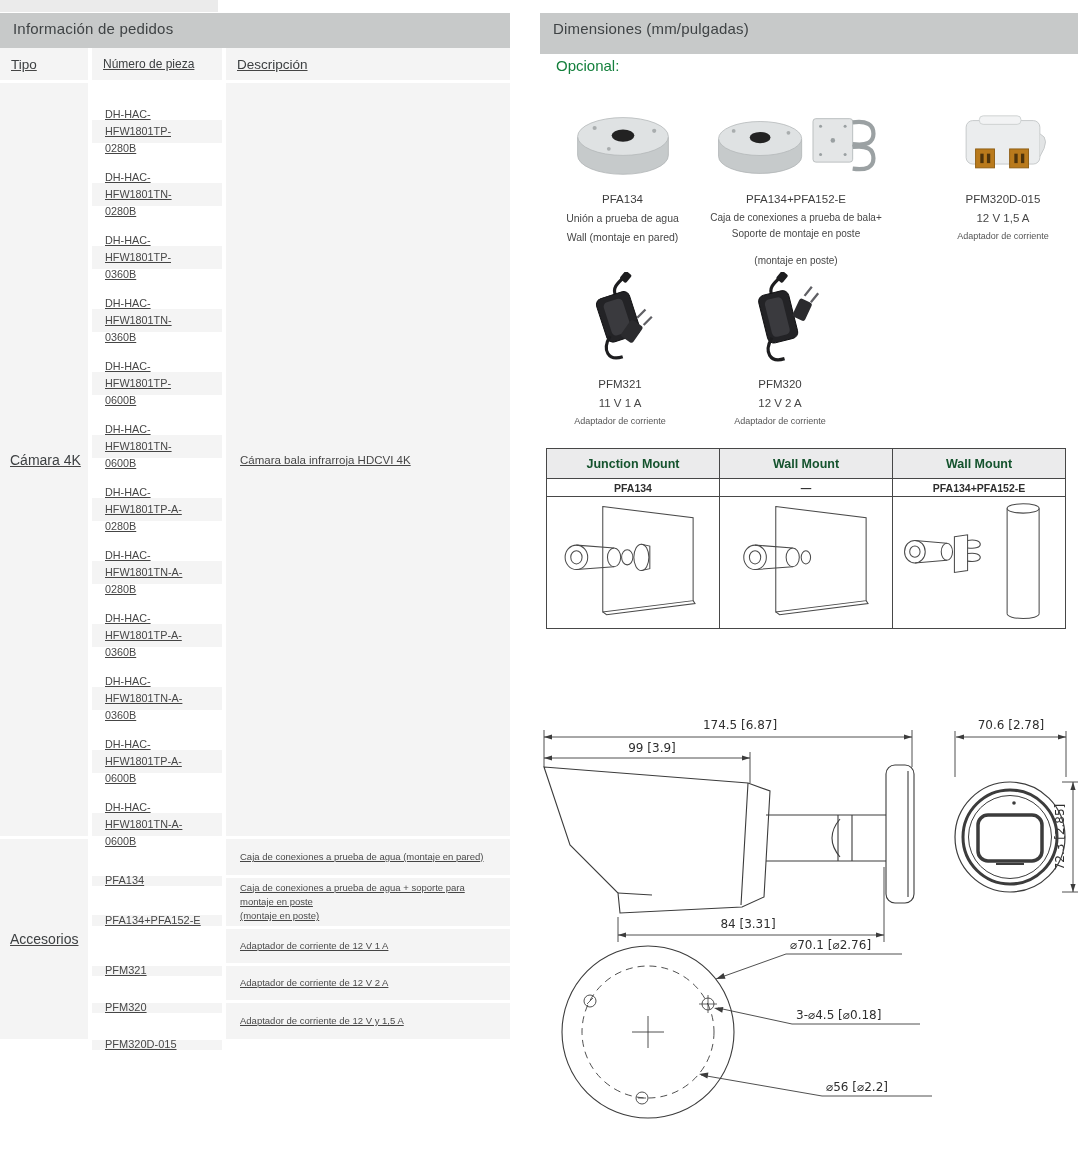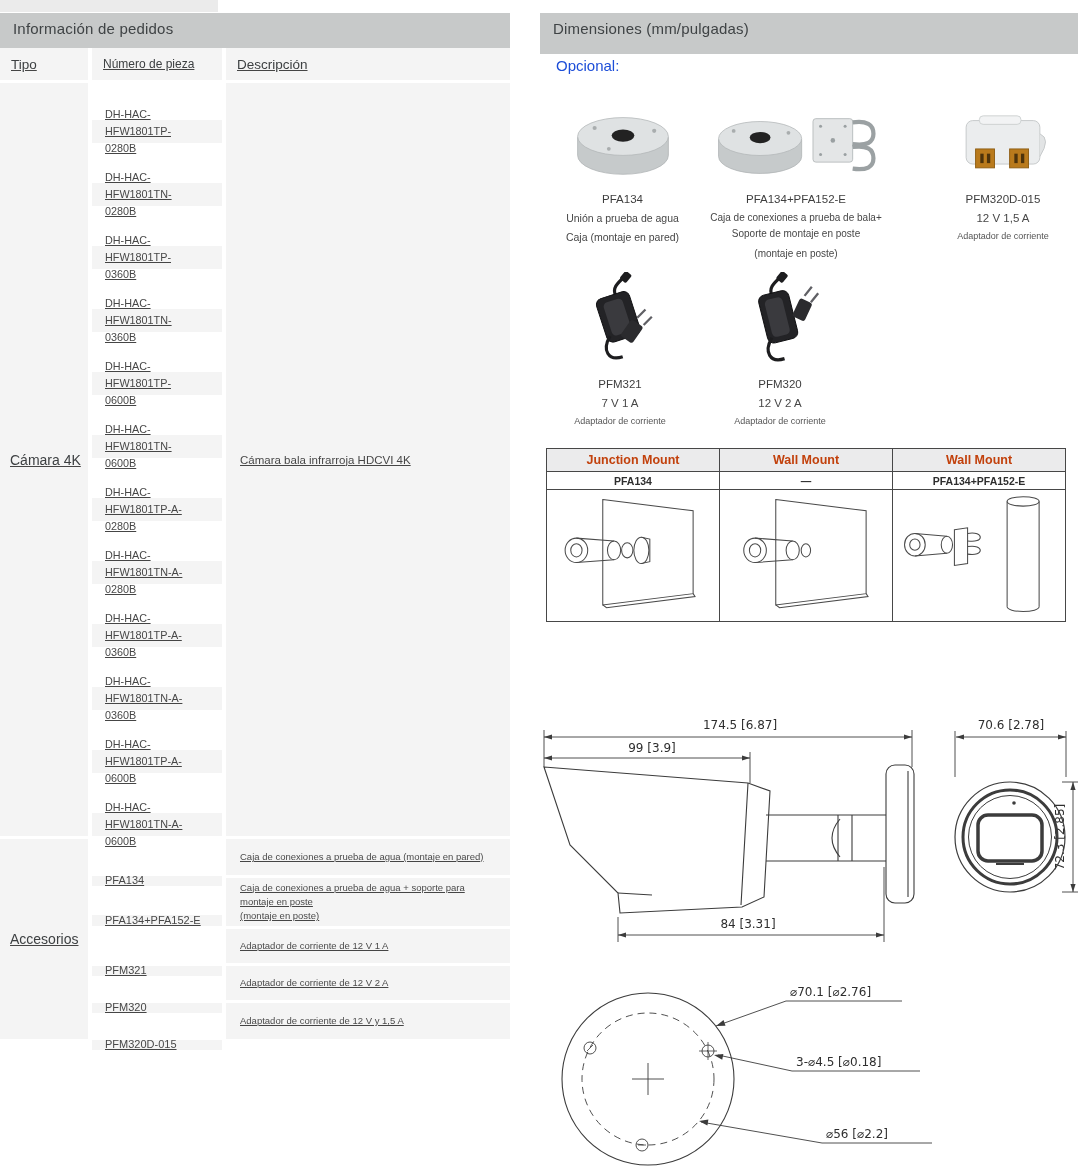--- a/index.html
+++ b/index.html
@@ -25,37 +25,37 @@
   .hcell.small { font-size:12px; }
   .tcell { font-size:14px; color:#3d4042; padding-left:10px; }
   .pcell { font-size:10.8px; line-height:1.55; padding:5px 0 5px 13px; white-space:pre-line; color:#474747;margin-top:37px; }
   .dcell-main { font-size:11.5px; padding-left:14px; color:#474747; }
   .dcell { font-size:9.5px; padding:4px 10px 4px 14px; white-space:pre-line; color:#4a4a4a; line-height:1.5; }
   .pcell.one { font-size:11px; }
 
   
   .col-right { position:absolute; left:540px; top:0; width:538px; height:1167px; }
   .col-right .bar { position:absolute; left:0; top:13px; width:538px; }
-  .opcional { position:absolute; left:16px; top:57px; font-size:15px; color:#1d4ed8; }
+  .opcional { position:absolute; left:16px; top:57px; font-size:15px; color:#15803d; }
 
   .acc-item { position:absolute; text-align:center; }
   .acc-img { display:flex; align-items:flex-end; justify-content:center; height:88px; margin-bottom:10px; }
   .acc-name { font-size:11.5px; color:#3e3e3e; margin-bottom:7px; }
   .acc-line { font-size:10.5px; color:#474747; margin-bottom:7px; }
   .acc-line.tiny { font-size:9px; color:#555; }
 
   .mount-table { position:absolute; left:6px; top:448px; width:520px; border-collapse:collapse; }
   .mount-table th, .mount-table td { border:1.5px solid #474747; text-align:center; }
-  .mount-table th { background:#ebebec; font-size:12.5px; color:#c2410c; height:23px; font-weight:bold; }
+  .mount-table th { background:#ebebec; font-size:12.5px; color:#14532d; height:30px; font-weight:bold; }
   .mount-table td.model { font-size:10.5px; font-weight:bold; height:18px; color:#2e2e2e; }
   .mount-table td.pic { height:132px; background:#fff; }
 
   .dim-bar { position:absolute; left:0; top:665px; width:538px; }
   .dims-row { position:absolute; left:0; top:715px; }
-  .base-row { position:absolute; left:0; top:985px; }
+  .base-row { position:absolute; left:0; top:938px; }
 
   svg { display:block; }
   .line-draw { stroke:#4a4a4a; fill:none; stroke-width:1.1; }
   .dim-text { font:12px "DejaVu Sans", sans-serif; fill:#2e2e2e; }
   .dim-stroke { stroke:#3c3c3c; stroke-width:0.9; fill:none; }
   .dim-fill { fill:#3c3c3c; stroke:none; }
 </style>
 </head>
 <body>
 
@@ -143,21 +143,21 @@
           <path d="M7,31 L7,50 A48,20 0 0 0 103,50 L103,31 Z" fill="#c6cacb" stroke="#aeb2b3" stroke-width="0.8"></path>
           <ellipse cx="55" cy="30" rx="48" ry="20" fill="#dfe2e3" stroke="#b2b6b7" stroke-width="0.8"></ellipse>
           <ellipse cx="55" cy="29" rx="12" ry="6.5" fill="#222"></ellipse>
           <circle cx="25" cy="21" r="2.2" fill="#a9adae"></circle>
           <circle cx="88" cy="24" r="2.2" fill="#a9adae"></circle>
           <circle cx="40" cy="43" r="2" fill="#a9adae"></circle>
         </svg>
       </div>
       <div class="acc-name">PFA134</div>
       <div class="acc-line">Unión a prueba de agua</div>
-      <div class="acc-line">Caja (montaje en pared)</div>
+      <div class="acc-line">Wall (montaje en pared)</div>
     </div>
 
     <div class="acc-item" style="left:142px; top:95px; width:228px;">
       <div class="acc-img">
         <svg width="170" height="72" viewBox="0 0 180 76">
           <path d="M8,30 L8,48 A44,18 0 0 0 96,48 L96,30 Z" fill="#c6cacb" stroke="#aeb2b3" stroke-width="0.8"></path>
           <ellipse cx="52" cy="29" rx="44" ry="18" fill="#dfe2e3" stroke="#b2b6b7" stroke-width="0.8"></ellipse>
           <ellipse cx="52" cy="28" rx="11" ry="6" fill="#222"></ellipse>
           <circle cx="24" cy="21" r="2" fill="#a9adae"></circle>
           <circle cx="82" cy="23" r="2" fill="#a9adae"></circle>
@@ -166,21 +166,21 @@
             <circle cx="142" cy="16" r="1.6" fill="#9aa0a2"></circle>
           <circle cx="116" cy="46" r="1.6" fill="#9aa0a2"></circle>
             <circle cx="142" cy="46" r="1.6" fill="#9aa0a2"></circle>
           <circle cx="129" cy="31" r="2.4" fill="#9aa0a2"></circle>
           <path d="M150,12 q22,-3 22,12 q0,14 -22,11" fill="none" stroke="#9ba1a3" stroke-width="4.5"></path>
           <path d="M150,38 q22,-3 22,12 q0,14 -22,11" fill="none" stroke="#9ba1a3" stroke-width="4.5"></path>
         </svg>
       </div>
       <div class="acc-name">PFA134+PFA152-E</div>
       <div class="acc-line" style="font-size:10px;margin-bottom:5px">Caja de conexiones a prueba de bala+</div>
-      <div class="acc-line" style="font-size:10px;margin-bottom:9px">Soporte de montaje en poste</div>
+      <div class="acc-line" style="font-size:10px;margin-bottom:16px">Soporte de montaje en poste</div>
       <div class="acc-line" style="font-size:10px">(montaje en poste)</div>
     </div>
 
     <div class="acc-item" style="left:388px; top:95px; width:150px;">
       <div class="acc-img">
         <svg width="104" height="70" viewBox="0 0 110 74">
           <rect x="16" y="8" width="78" height="46" rx="7" fill="#ebedee" stroke="#c5c8c9"></rect>
           <rect x="30" y="3" width="44" height="9" rx="4" fill="#f2f3f4" stroke="#cdd1d2"></rect>
           <path d="M94,22 q12,5 0,24" fill="#e2e4e5" stroke="#c5c8c9"></path>
           <rect x="26" y="38" width="20" height="20" fill="#b97a1c" stroke="#8f5e14"></rect>
@@ -202,21 +202,21 @@
           <path d="M62,3 C52,12 45,18 51,27" fill="none" stroke="#1d1d1f" stroke-width="3.5"></path>
           <rect x="57" y="0" width="9" height="11" rx="2" fill="#1d1d1f" transform="rotate(40 62 5)"></rect>
           <rect x="34" y="24" width="38" height="50" rx="7" fill="#232326" stroke="#0e0e10" transform="rotate(-18 53 49)"></rect>
           <rect x="41" y="30" width="22" height="38" rx="5" fill="#3a3a3e" transform="rotate(-18 53 49)"></rect>
           <path d="M44,70 C35,86 42,98 58,93" fill="none" stroke="#1d1d1f" stroke-width="3.5"></path>
           <rect x="60" y="54" width="16" height="22" rx="3" fill="#2b2b2e" transform="rotate(35 68 65)"></rect>
           <path d="M74,50 l9,-9 M81,58 l9,-9" stroke="#606065" stroke-width="2.5"></path>
         </svg>
       </div>
       <div class="acc-name">PFM321</div>
-      <div class="acc-line" style="font-size:11.5px">7 V 1 A</div>
+      <div class="acc-line" style="font-size:11.5px">11 V 1 A</div>
       <div class="acc-line tiny">Adaptador de corriente</div>
     </div>
 
     <div class="acc-item" style="left:160px; top:272px; width:160px;">
       <div class="acc-img" style="height:96px">
         <svg width="100" height="96" viewBox="0 0 110 105">
           <path d="M58,3 C48,12 41,18 47,27" fill="none" stroke="#1d1d1f" stroke-width="3.5"></path>
           <rect x="53" y="0" width="9" height="11" rx="2" fill="#1d1d1f" transform="rotate(40 58 5)"></rect>
           <rect x="36" y="22" width="34" height="54" rx="7" fill="#232326" stroke="#0e0e10" transform="rotate(-14 53 49)"></rect>
           <rect x="42" y="28" width="20" height="42" rx="5" fill="#3a3a3e" transform="rotate(-14 53 49)"></rect>

